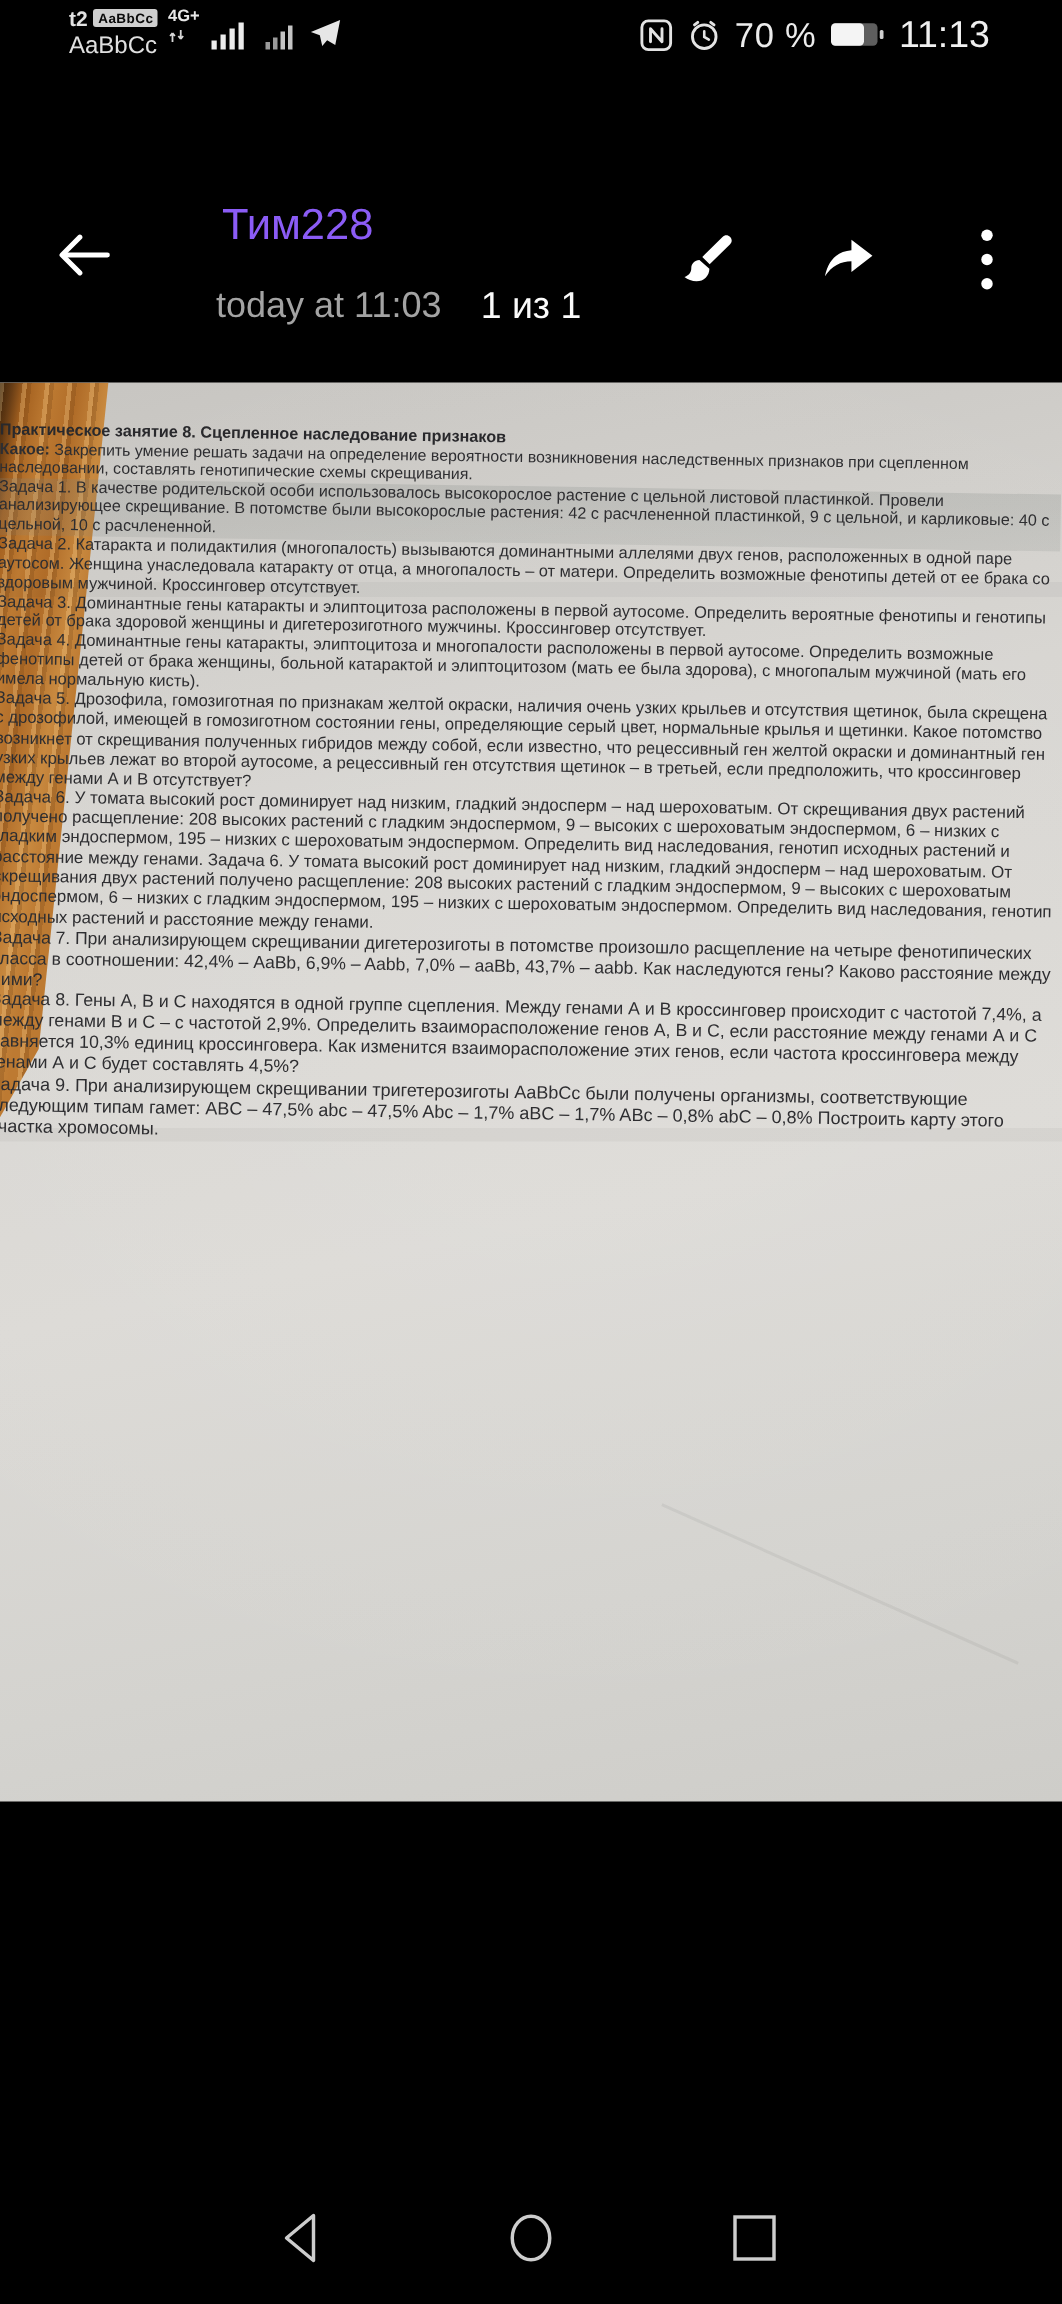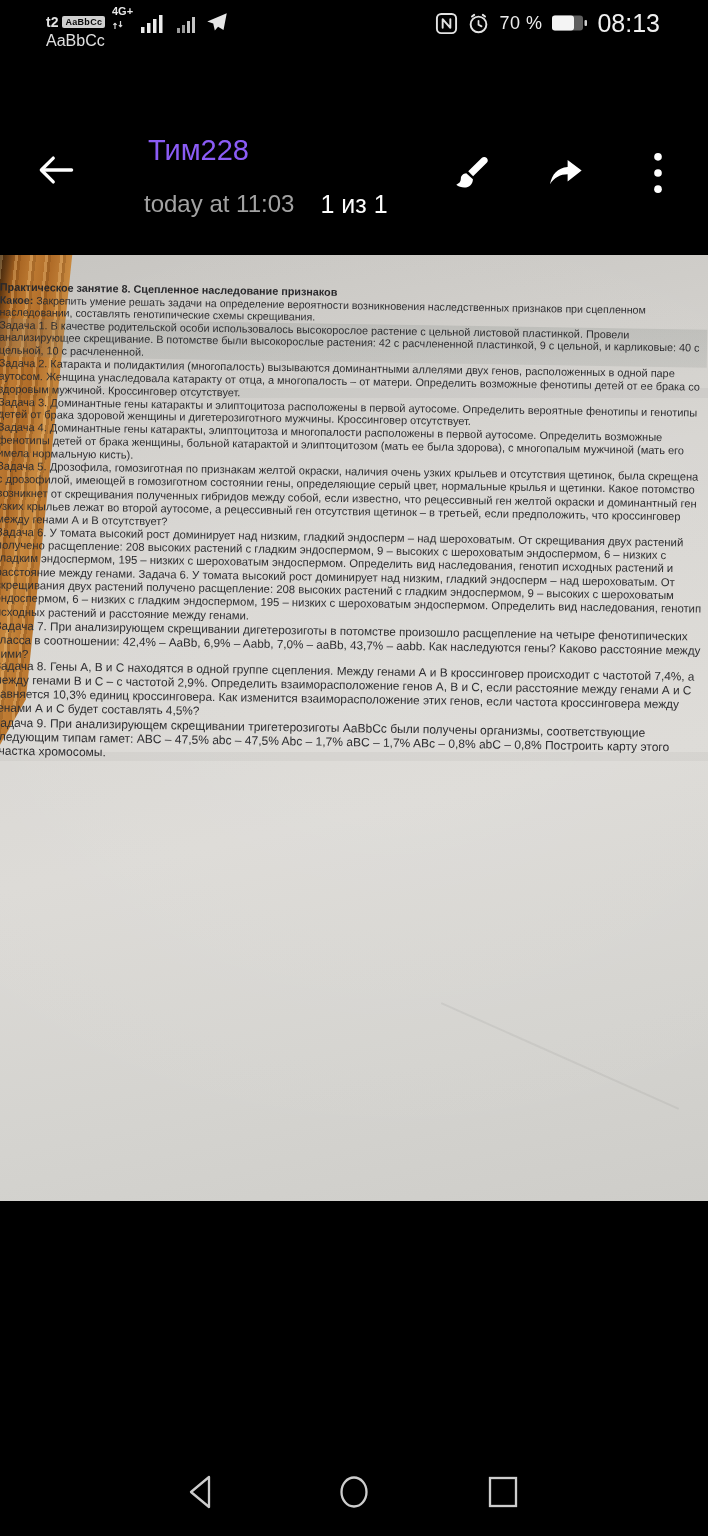--- a/index.html
+++ b/index.html
@@ -6,31 +6,31 @@
   body {
     width:708px; height:1536px;
     background:#000;
     position:relative;
     overflow:hidden;
     font-family:"Liberation Sans", sans-serif;
     -webkit-font-smoothing:antialiased;
   }
   
   .statusbar { position:absolute; top:0; left:0; width:708px; height:48px; color:#dedede; }
-  .sb-left { position:absolute; left:46px; top:13px; }
+  .sb-left { position:absolute; left:46px; top:3px; }
   .sb-row1 { display:flex; align-items:center; gap:4px; height:17px; }
   .sb-carrier { font-size:14px; font-weight:bold; color:#e2e2e2; }
   .volte-badge { background:#cfcfcf; color:#0a0a0a; font-size:9px; font-weight:bold;
                  border-radius:2px; padding:1px 3px; line-height:10px; letter-spacing:.3px; }
   .sb-operator { font-size:16px; color:#e0e0e0; margin-top:2px; }
   .sb-net { position:absolute; left:112px; top:6px; text-align:left; }
   .sb-net-label { font-size:11px; font-weight:bold; color:#e8e8e8; line-height:11px; }
   .sb-icon { position:absolute; }
   .sb-right { position:absolute; right:48px; top:6px; display:flex; align-items:center; gap:9px; height:34px; }
-  .sb-batt-text { font-size:18px; color:#ececec; letter-spacing:.5px; }
+  .sb-batt-text { font-size:23px; color:#ececec; letter-spacing:.5px; }
   .sb-time { font-size:25px; color:#f0f0f0; }
   
   .header { position:absolute; top:60px; left:0; width:708px; height:110px; }
   .back-btn { position:absolute; left:34px; top:88px; width:44px; height:44px; }
   .hdr-title { position:absolute; left:148px; top:72px; font-size:29px; font-weight:500; color:#8b5cf6; line-height:36px; }
   .hdr-sub   { position:absolute; left:144px; top:130px; font-size:24px; color:#a3a3a3; }
   .hdr-ico { position:absolute; top:92px; width:42px; height:42px; }
   .ico-brush { left:450px; }
   .ico-share { left:544px; }
   .ico-more  { left:640px; top:88px; width:36px; height:50px; }
@@ -122,21 +122,21 @@
       <circle cx="12" cy="13" r="8.2" fill="none" stroke="#e3e3e3" stroke-width="2"></circle>
       <path d="M12 9.2v4l3.2 1.8" stroke="#e3e3e3" stroke-width="1.8" fill="none" stroke-linecap="round"></path>
       <path d="M5.2 4.8L7.5 3M18.8 4.8L16.5 3" stroke="#e3e3e3" stroke-width="2" stroke-linecap="round"></path>
     </svg>
     <span class="sb-batt-text">70 %</span>
     <svg width="37" height="20" viewBox="0 0 37 20">
       <rect x="1" y="2.5" width="31" height="15" rx="3" fill="#5e5e5e"></rect>
       <rect x="1" y="2.5" width="22" height="15" rx="3" fill="#f4f4f4"></rect>
       <rect x="33.5" y="7" width="2.5" height="6" rx="1" fill="#cfcfcf"></rect>
     </svg>
-    <span class="sb-time">08:13</span>
+    <span class="sb-time">11:13</span>
   </div>
 </div>
 
 <div class="header">
   <svg class="back-btn" viewBox="0 0 24 24">
     <path d="M20.5 12H4.5" stroke="#ffffff" stroke-width="1.8" fill="none" stroke-linecap="round"></path>
     <path d="M10.5 5.5L4 12l6.5 6.5" stroke="#ffffff" stroke-width="1.8" fill="none" stroke-linecap="round" stroke-linejoin="round"></path>
   </svg>
   <div class="hdr-title">Тим228</div>
   <div class="hdr-sub">today at 11:03</div>

